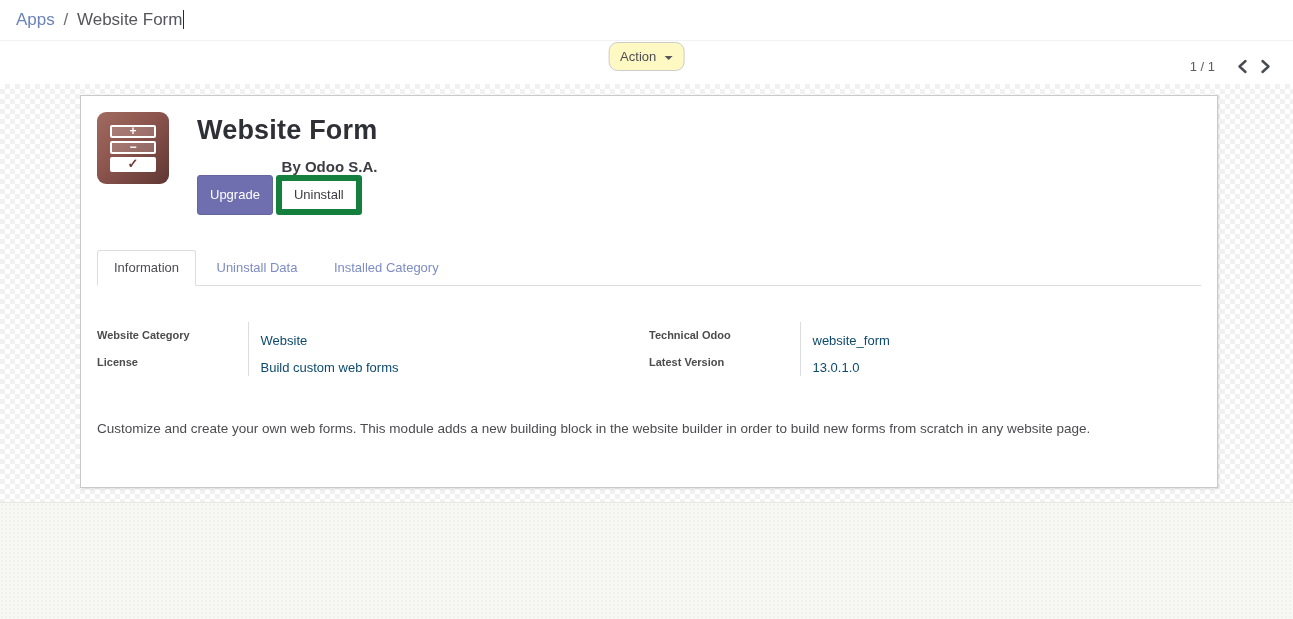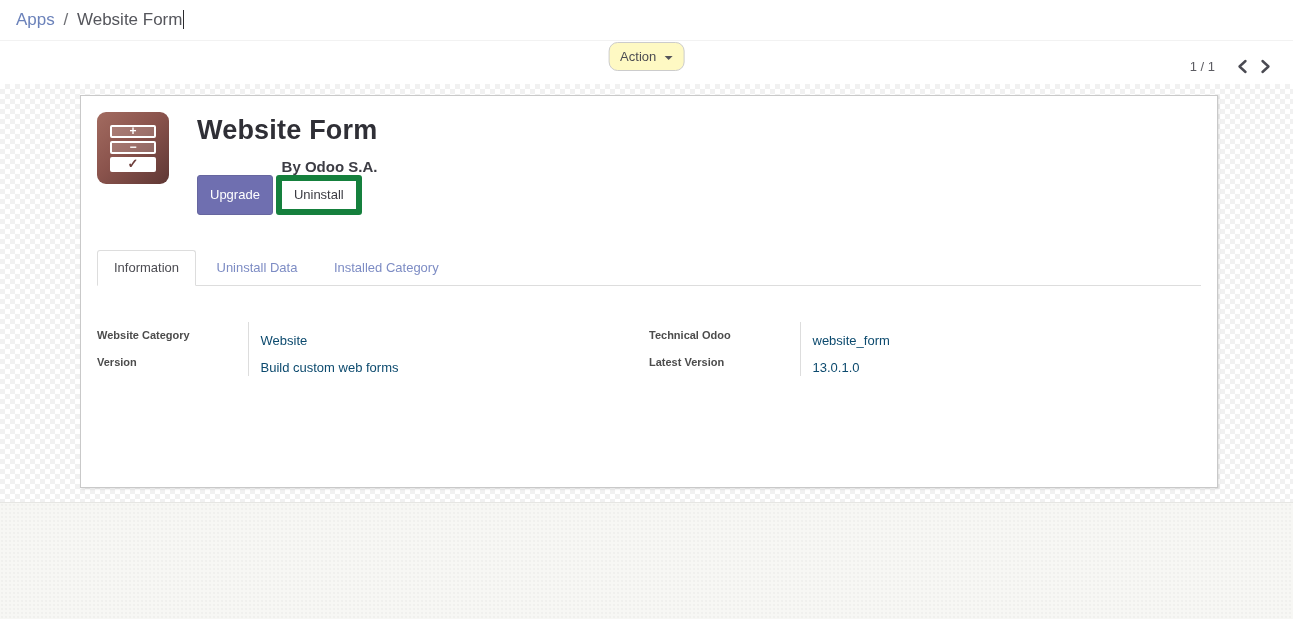--- a/index.html
+++ b/index.html
@@ -178,33 +178,34 @@
       <div class="tab">Installed Category</div>
     </div>
 
     <div class="field-area">
       <div class="field-group">
         <div class="frow">
           <div class="flabel">Website Category</div>
           <div class="fvalue">Website</div>
         </div>
         <div class="frow">
-          <div class="flabel">Version</div>
+          <div class="flabel">License</div>
           <div class="fvalue">Build custom web forms</div>
         </div>
       </div>
       <div class="field-group right">
         <div class="frow">
           <div class="flabel">Technical Odoo</div>
           <div class="fvalue">website_form</div>
         </div>
         <div class="frow">
           <div class="flabel">Latest Version</div>
           <div class="fvalue">13.0.1.0</div>
         </div>
       </div>
     </div>
 
+    <div class="app-description">Customize and create your own web forms. This module adds a new building block in the website builder in order to build new forms from scratch in any website page.</div>
 
   </div>
 </div>
 
 <div class="bottom-strip"></div>
 
 </body></html>

